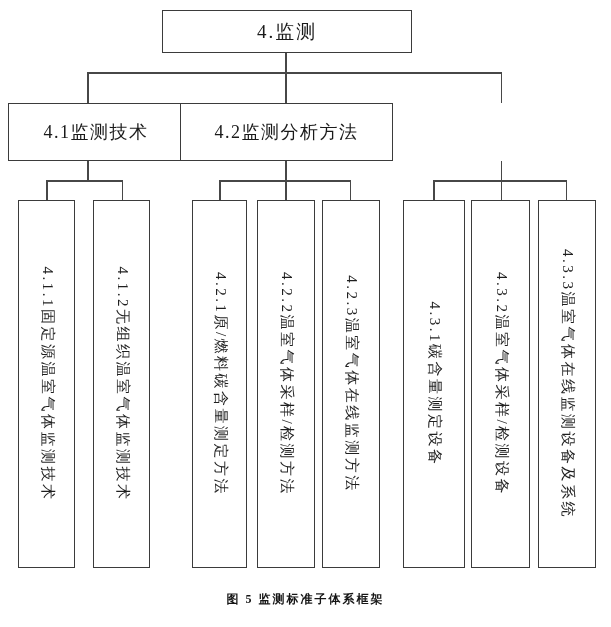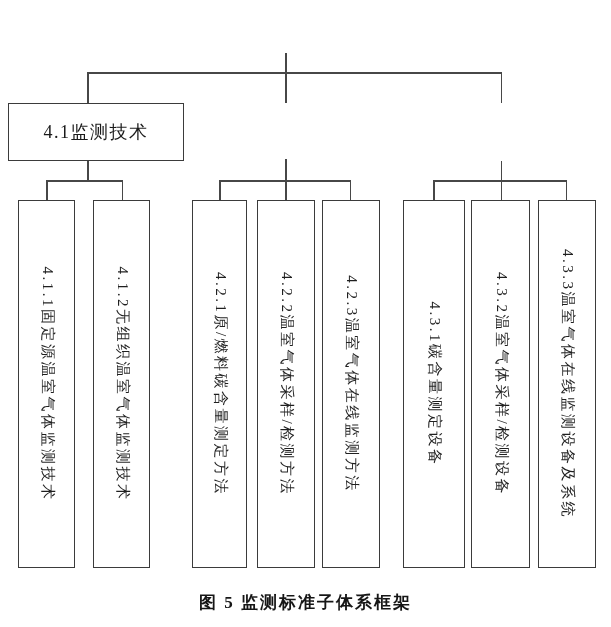--- a/index.html
+++ b/index.html
@@ -47,21 +47,21 @@
   .line{
     position:absolute;
     background:#474747;
   }
   .vline{width:1.5px;}
   .hline{height:1.5px;}
   .caption{
     position:absolute;
     left:0;top:591px;width:611px;
     text-align:center;
-    font-size:17px;
+    font-size:12px;
     font-weight:bold;
     letter-spacing:2px;
     color:#161616;
   }
 </style>
 </head>
 <body>
 
 <div class="canvas">
 
@@ -78,23 +78,29 @@
   <div class="line vline" style="left:285px;top:159px;height:41px;"></div>
   <div class="line hline" style="left:219px;top:180px;width:132px;"></div>
   <div class="line vline" style="left:219px;top:180px;height:20px;"></div>
   <div class="line vline" style="left:349.5px;top:180px;height:20px;"></div>
 
   <div class="line vline" style="left:500.5px;top:161px;height:39px;"></div>
   <div class="line hline" style="left:433px;top:180px;width:134px;"></div>
   <div class="line vline" style="left:433px;top:180px;height:20px;"></div>
   <div class="line vline" style="left:565.5px;top:180px;height:20px;"></div>
 
+  <div class="node root-node">
+    <span>4.监测</span>
+  </div>
 
   <div class="node l2-node l2-a">
     <span>4.1监测技术</span>
+  </div>
+  <div class="node l2-node l2-b">
+    <span>4.2监测分析方法</span>
   </div>
 
   <div class="node leaf" style="left:18px;width:57px;">
     <span class="vtext">4.1.1固定源温室气体监测技术</span>
   </div>
   <div class="node leaf" style="left:93px;width:57px;">
     <span class="vtext">4.1.2无组织温室气体监测技术</span>
   </div>
   <div class="node leaf" style="left:192px;width:55px;">
     <span class="vtext">4.2.1原/燃料碳含量测定方法</span>

